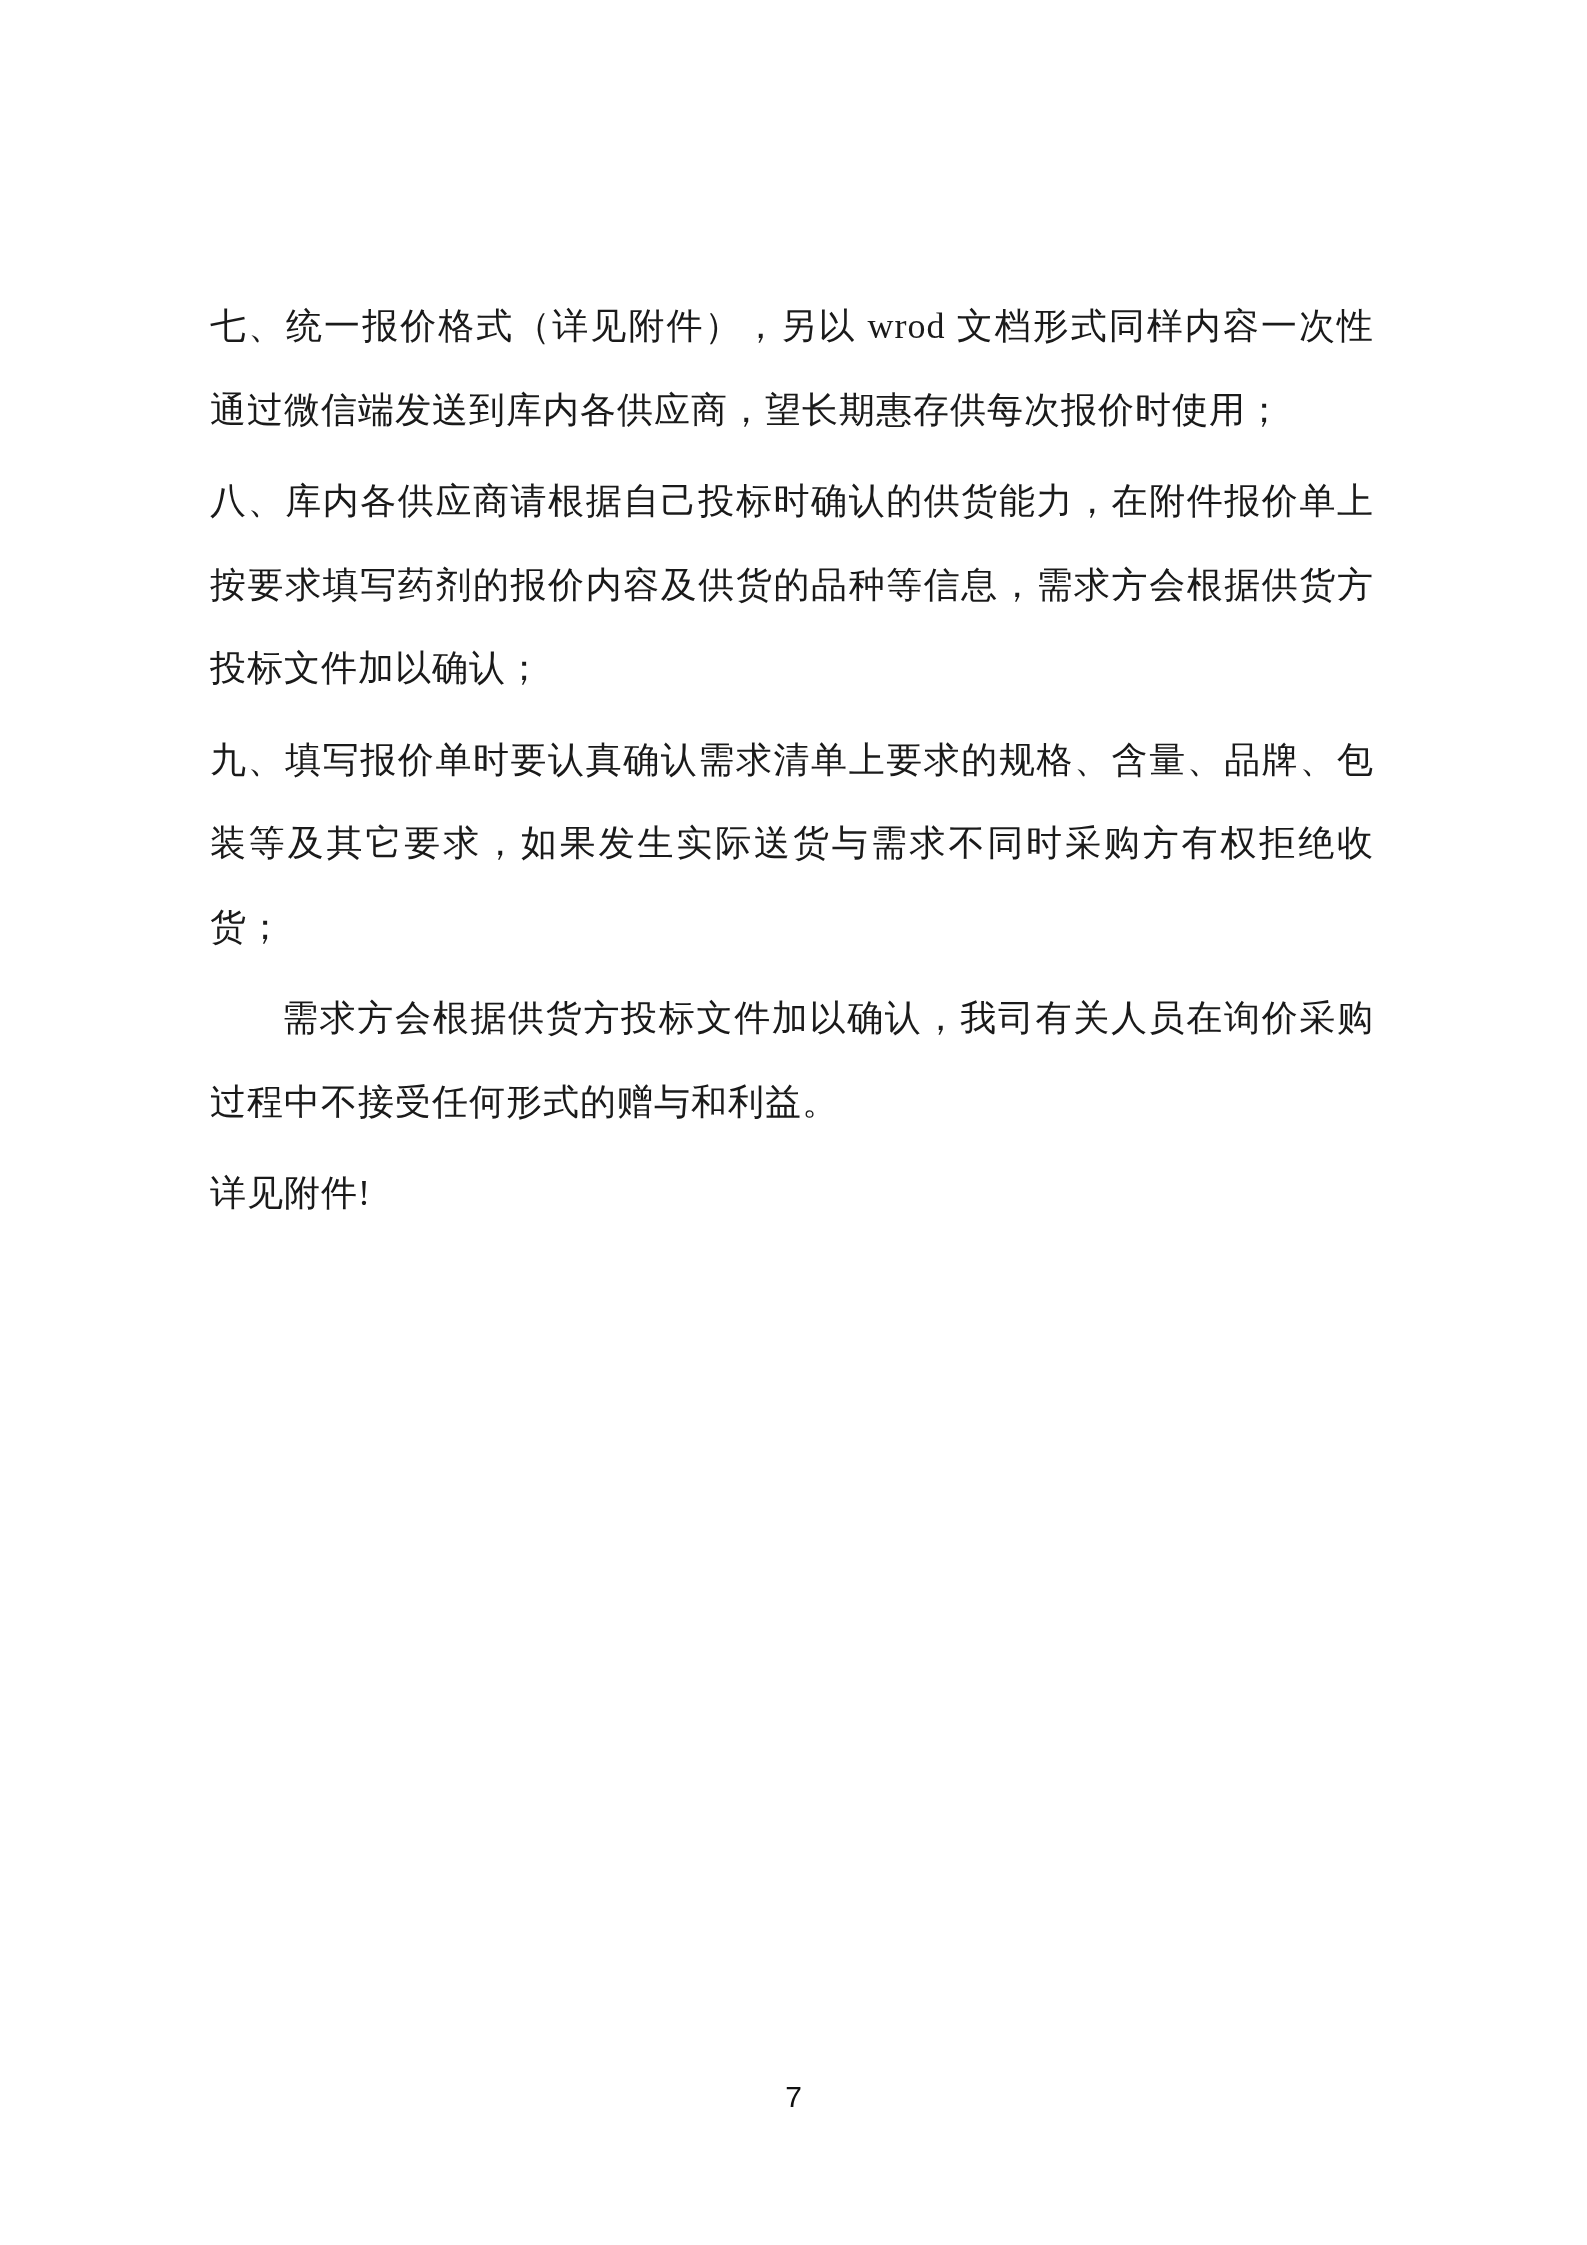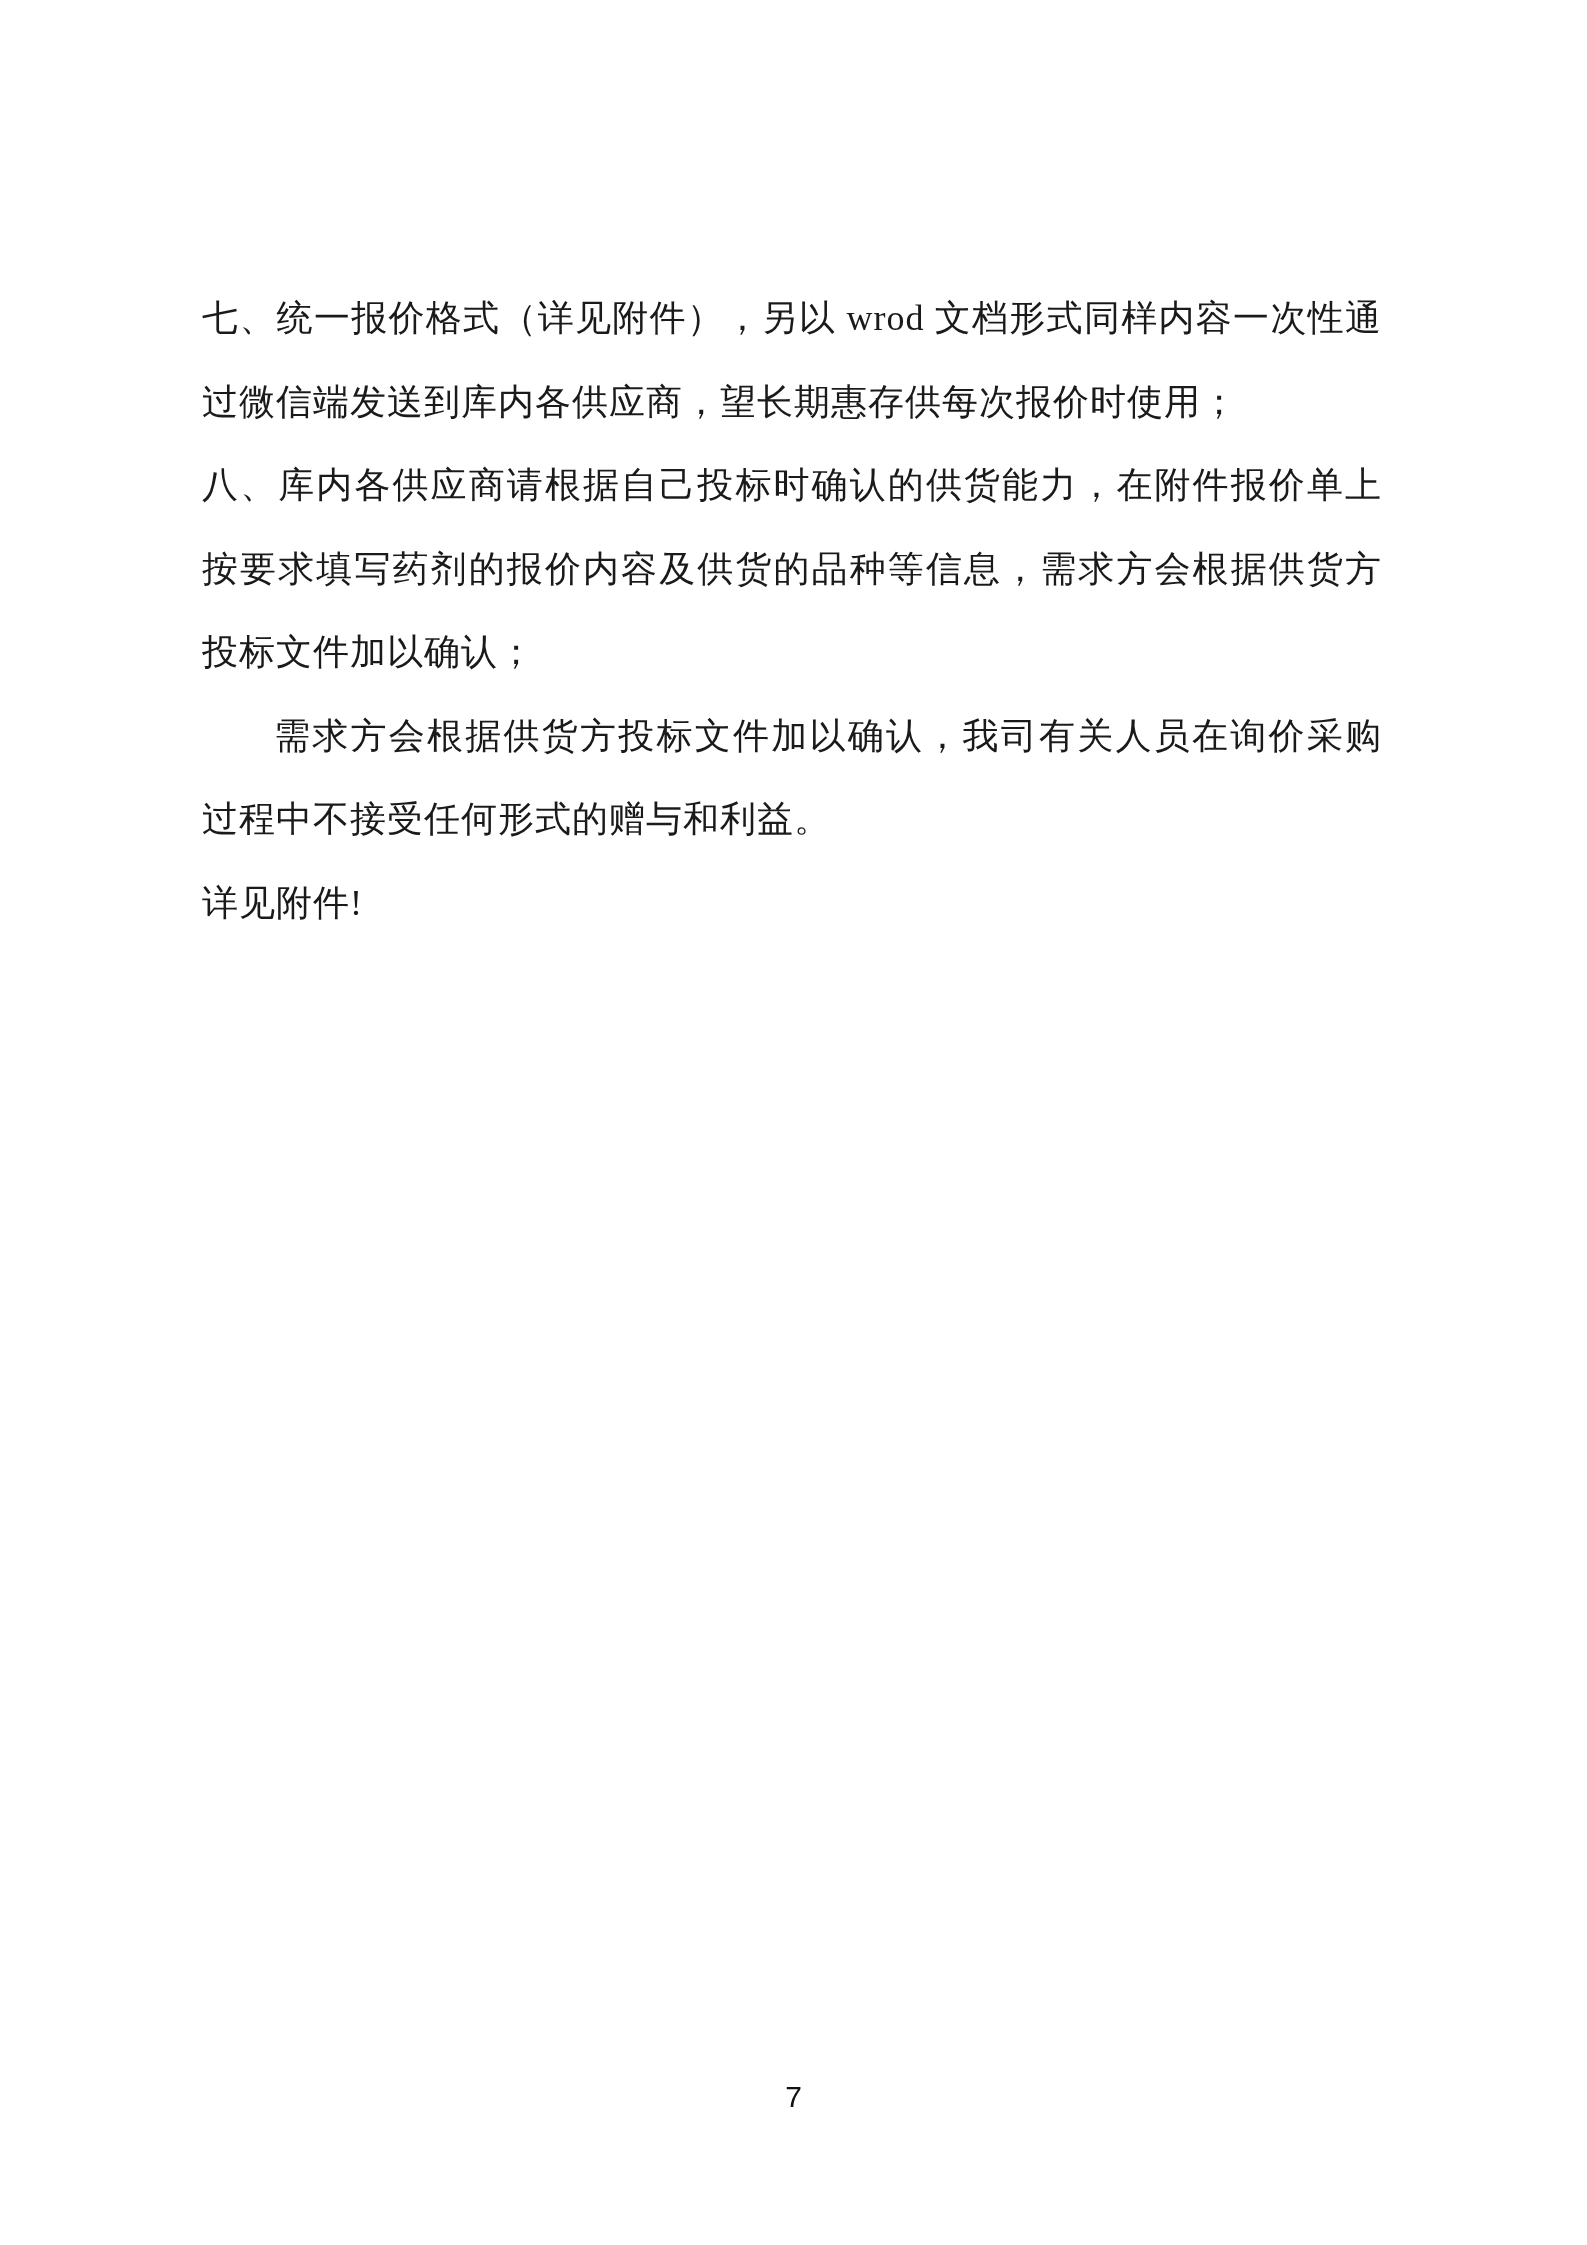--- a/index.html
+++ b/index.html
@@ -20,21 +20,21 @@
     position: absolute;
     left: 202px;
     top: 277px;
     width: 1180px;
     font-size: 36px;
     line-height: 83.5px;
     text-align: justify;
     letter-spacing: 1px;
   }
   .content p {
-    margin: 0;
+    margin: 8px;
     padding: 0;
   }
   .content p.indent {
     text-indent: 72px;
   }
   .signature {
     width: 700px;
     margin-left: 523px;
     text-align: center;
   }
@@ -57,20 +57,21 @@
 <body>
 
 <div class="page">
 
   <div class="content">
 
     <p>七、统一报价格式（详见附件），另以 wrod 文档形式同样内容一次性通过微信端发送到库内各供应商，望长期惠存供每次报价时使用；</p>
 
     <p>八、库内各供应商请根据自己投标时确认的供货能力，在附件报价单上按要求填写药剂的报价内容及供货的品种等信息，需求方会根据供货方投标文件加以确认；</p>
 
+    <p>九、填写报价单时要认真确认需求清单上要求的规格、含量、品牌、包装等及其它要求，如果发生实际送货与需求不同时采购方有权拒绝收货；</p>
 
 
     <p class="indent">需求方会根据供货方投标文件加以确认，我司有关人员在询价采购过程中不接受任何形式的赠与和利益。</p>
 
     <p>详见附件!</p>
 
 
   </div>
 
   <div class="footer">7</div>

